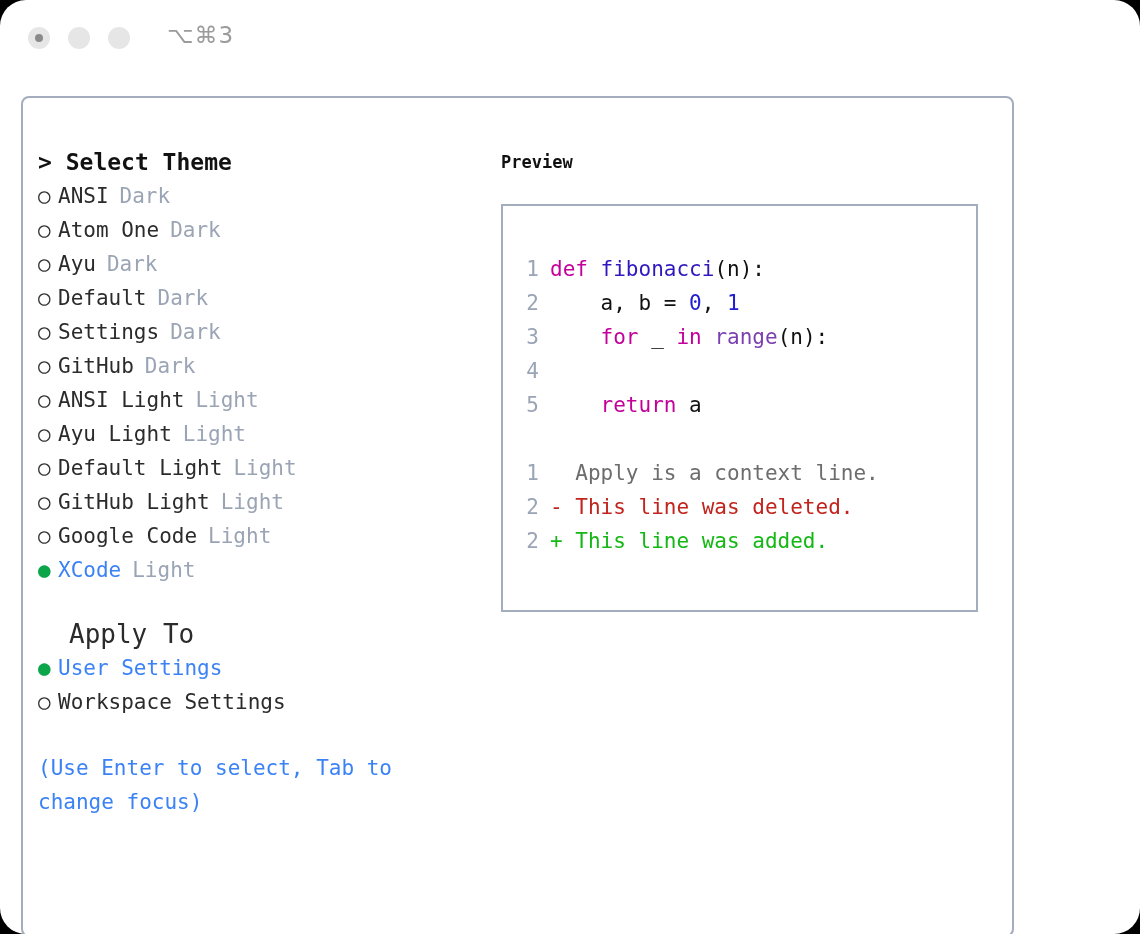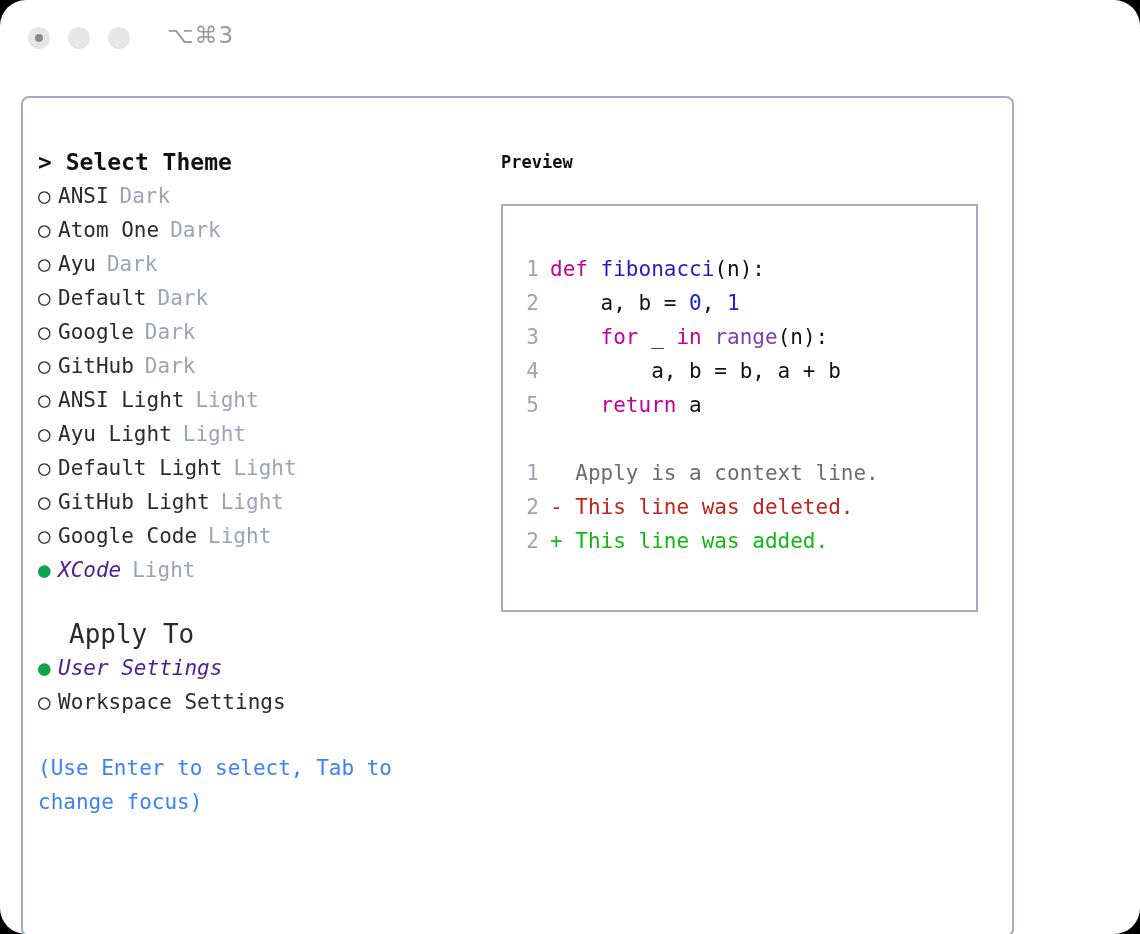--- a/index.html
+++ b/index.html
@@ -102,21 +102,21 @@
   .bullet {
     display: inline-block;
     width: 20px;
     flex: 0 0 20px;
     font-size: 21px;
     color: #333333;
     line-height: 34px;
   }
   .bullet.sel { color: #0ca54a; }
   .opt-label { color: #2b2b2b; }
-  .opt-label.sel { color: #4c1d95; font-style: italic; }
+  .opt-label.sel { color: #3b82f6; }
   .opt-tag {
     color: #9aa4b5;
     padding-left: 11px;
   }
 
   #apply-block { margin-top: 30px; }
   #apply-header {
     font-size: 26px;
     color: #2b2b2b;
     line-height: 34px;
@@ -206,21 +206,21 @@
 
   <div id="card">
 
     <div id="left-col">
       <div id="theme-header">&gt; Select Theme</div>
       <div id="theme-list">
           <div class="opt-row"><span class="bullet">○</span><span class="opt-label">ANSI</span><span class="opt-tag">Dark</span></div>
           <div class="opt-row"><span class="bullet">○</span><span class="opt-label">Atom One</span><span class="opt-tag">Dark</span></div>
           <div class="opt-row"><span class="bullet">○</span><span class="opt-label">Ayu</span><span class="opt-tag">Dark</span></div>
           <div class="opt-row"><span class="bullet">○</span><span class="opt-label">Default</span><span class="opt-tag">Dark</span></div>
-          <div class="opt-row"><span class="bullet">○</span><span class="opt-label">Google</span><span class="opt-tag">Dark</span></div>
+          <div class="opt-row"><span class="bullet">○</span><span class="opt-label">Settings</span><span class="opt-tag">Dark</span></div>
           <div class="opt-row"><span class="bullet">○</span><span class="opt-label">GitHub</span><span class="opt-tag">Dark</span></div>
           <div class="opt-row"><span class="bullet">○</span><span class="opt-label">ANSI Light</span><span class="opt-tag">Light</span></div>
           <div class="opt-row"><span class="bullet">○</span><span class="opt-label">Ayu Light</span><span class="opt-tag">Light</span></div>
           <div class="opt-row"><span class="bullet">○</span><span class="opt-label">Default Light</span><span class="opt-tag">Light</span></div>
           <div class="opt-row"><span class="bullet">○</span><span class="opt-label">GitHub Light</span><span class="opt-tag">Light</span></div>
           <div class="opt-row"><span class="bullet">○</span><span class="opt-label">Google Code</span><span class="opt-tag">Light</span></div>
           <div class="opt-row"><span class="bullet sel">●</span><span class="opt-label sel">XCode</span><span class="opt-tag">Light</span></div>
         </div>
 
       <div id="apply-block">
@@ -234,21 +234,21 @@
       <div id="hint">(Use Enter to select, Tab to change focus)</div>
     </div>
 
     <div id="right-col">
       <div id="preview-header">Preview</div>
       <div id="preview-box">
         <div id="code-area">
             <div class="code-line"><span class="lineno">1</span><span class="code-text"><span class="tok-kw">def </span><span class="tok-fn">fibonacci</span><span class="tok-pl">(n):</span></span></div>
             <div class="code-line"><span class="lineno">2</span><span class="code-text"><span class="tok-pl">    a, b = </span><span class="tok-num">0</span><span class="tok-pl">, </span><span class="tok-num">1</span></span></div>
             <div class="code-line"><span class="lineno">3</span><span class="code-text"><span class="tok-pl">    </span><span class="tok-kw">for</span><span class="tok-pl"> _ </span><span class="tok-kw">in</span><span class="tok-pl"> </span><span class="tok-call">range</span><span class="tok-pl">(n):</span></span></div>
-            <div class="code-line"><span class="lineno">4</span><span class="code-text"><span class="tok-pl">        a, b = b, a + b</span></span></div>
+            <div class="code-line"><span class="lineno">4</span></div>
             <div class="code-line"><span class="lineno">5</span><span class="code-text"><span class="tok-pl">    </span><span class="tok-kw">return</span><span class="tok-pl"> a</span></span></div>
             <div class="blank-line"></div>
             <div class="code-line"><span class="lineno">1</span><span class="code-text diff-ctx">  </span><span class="code-text diff-ctx">Apply is a context line.</span></div>
             <div class="code-line"><span class="lineno">2</span><span class="code-text diff-del">- </span><span class="code-text diff-del">This line was deleted.</span></div>
             <div class="code-line"><span class="lineno">2</span><span class="code-text diff-add">+ </span><span class="code-text diff-add">This line was added.</span></div>
           </div>
       </div>
     </div>
 
   </div>

